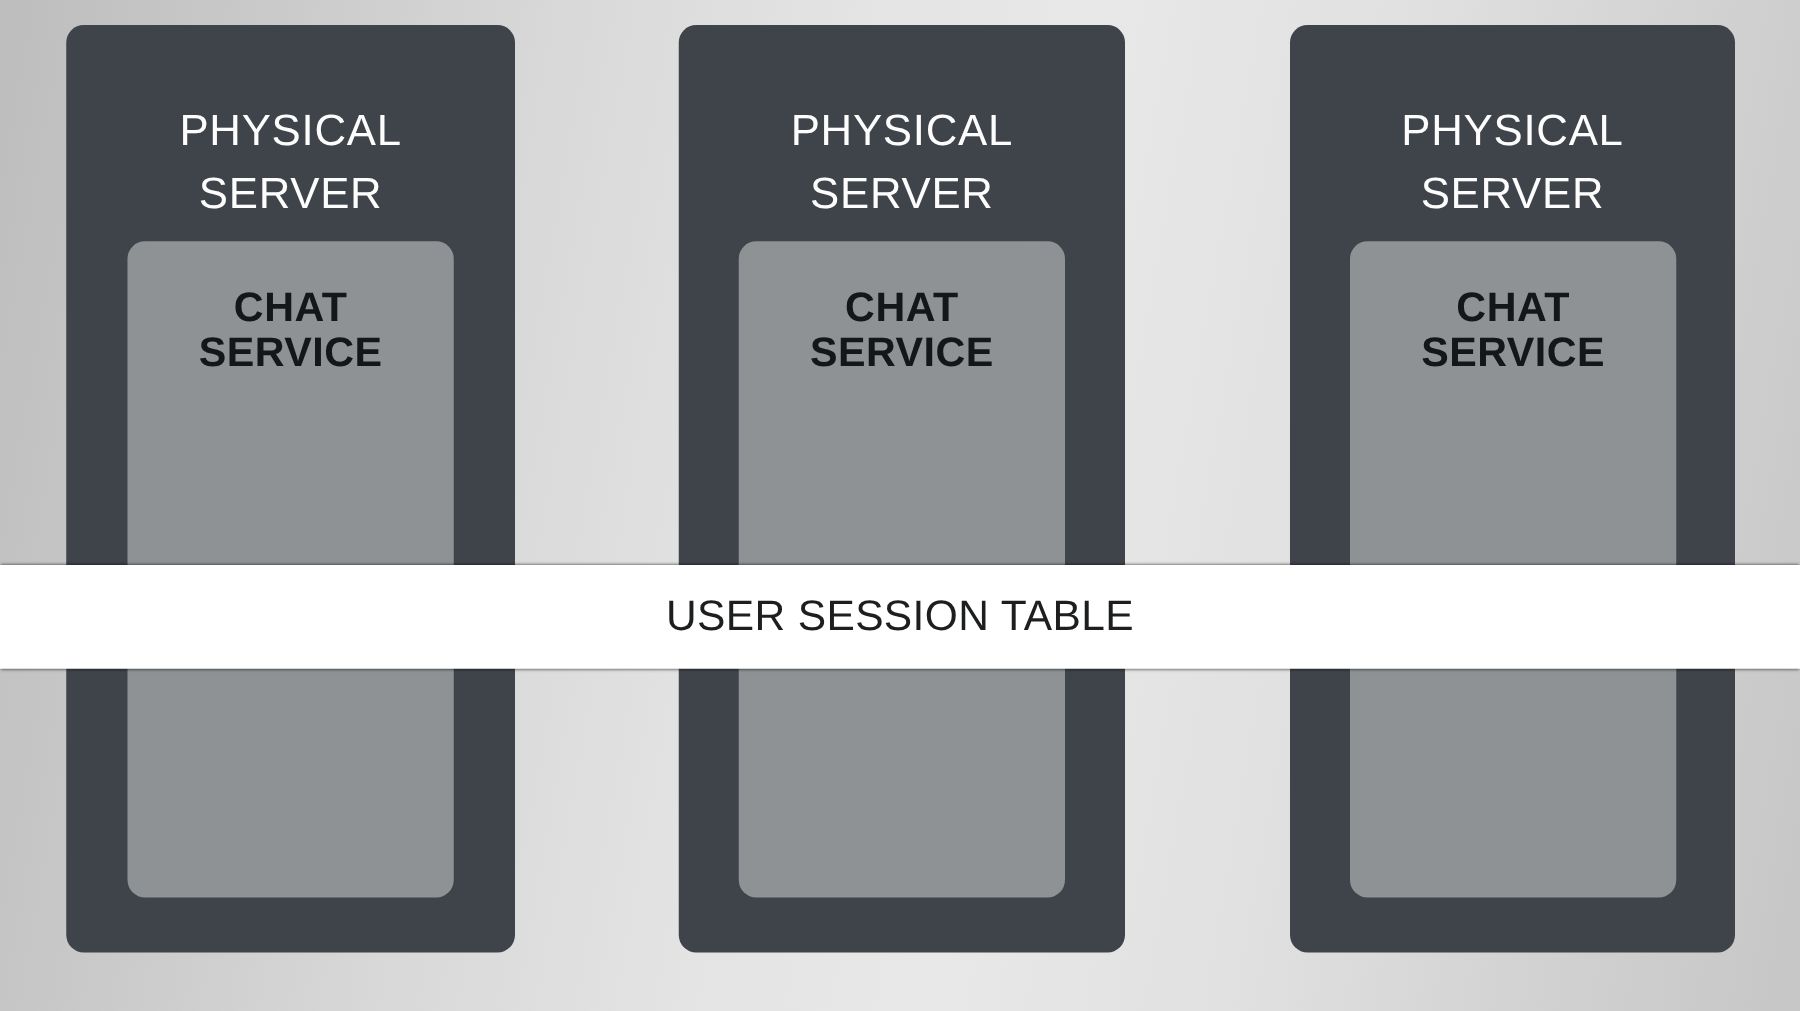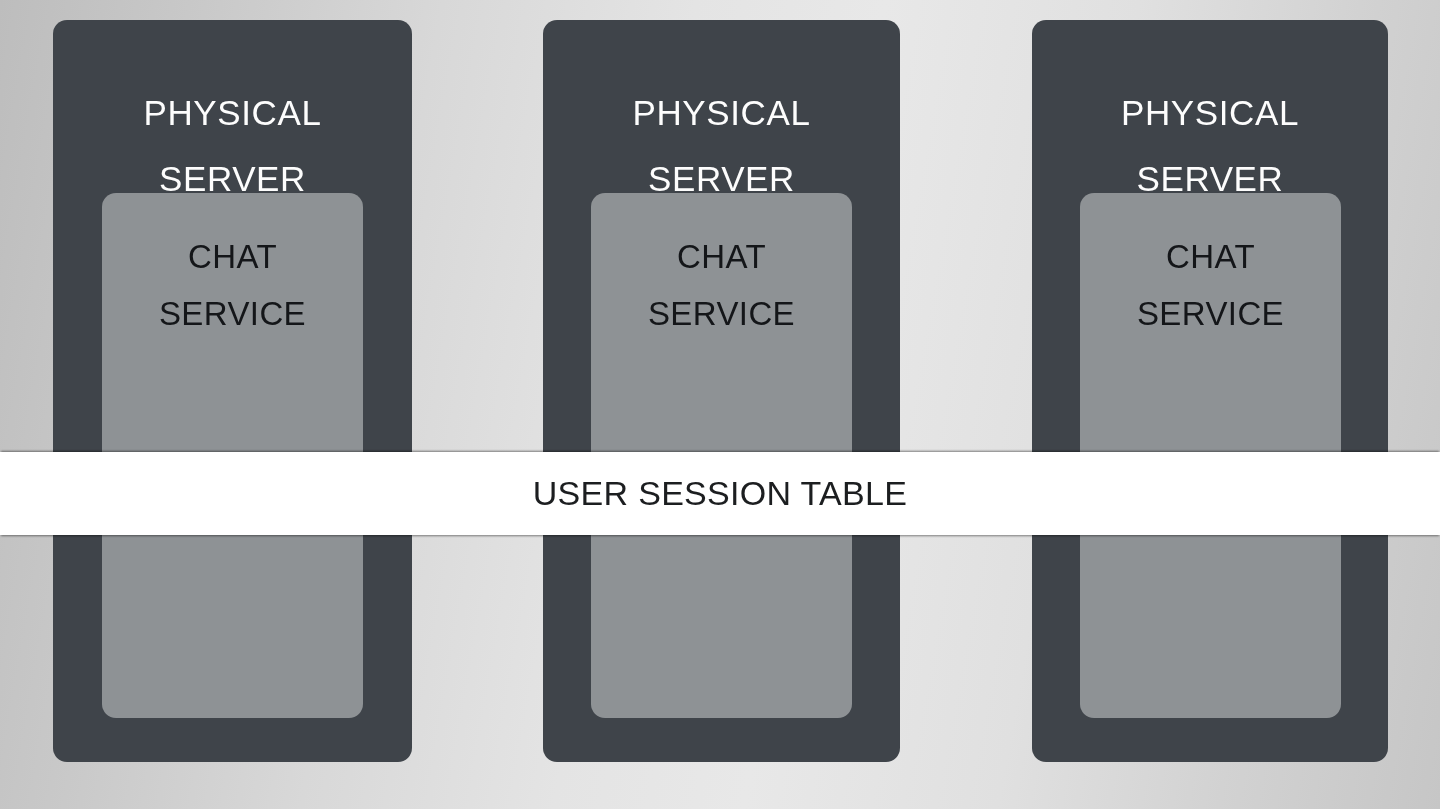--- a/index.html
+++ b/index.html
@@ -44,21 +44,21 @@
   .server-card.col-3 { left: 1032px; width: 356px; }
 
   .server-title {
     position: absolute;
     top: 60px;
     left: 0;
     right: 0;
     text-align: center;
     color: #fdfdfd;
     font-size: 35px;
-    line-height: 66px;
+    line-height: 50px;
     letter-spacing: 0.6px;
     font-weight: 400;
     white-space: pre-line;
   }
 
   .service-box {
     position: absolute;
     top: 173px;          
     left: 49px;
     width: 261px;
@@ -70,23 +70,23 @@
   .server-card.col-3 .service-box { left: 48px; width: 261px; }
 
   .service-title {
     position: absolute;
     top: 35px;
     left: 0;
     right: 0;
     text-align: center;
     color: #141619;
     font-size: 33px;
-    line-height: 57px;
+    line-height: 36px;
     letter-spacing: 0.4px;
-    font-weight: 400;
+    font-weight: 700;
     white-space: pre-line;
   }
 
   
   .session-band {
     position: absolute;
     left: 0;
     width: 1440px;
     background: #ffffff;
     display: flex;

